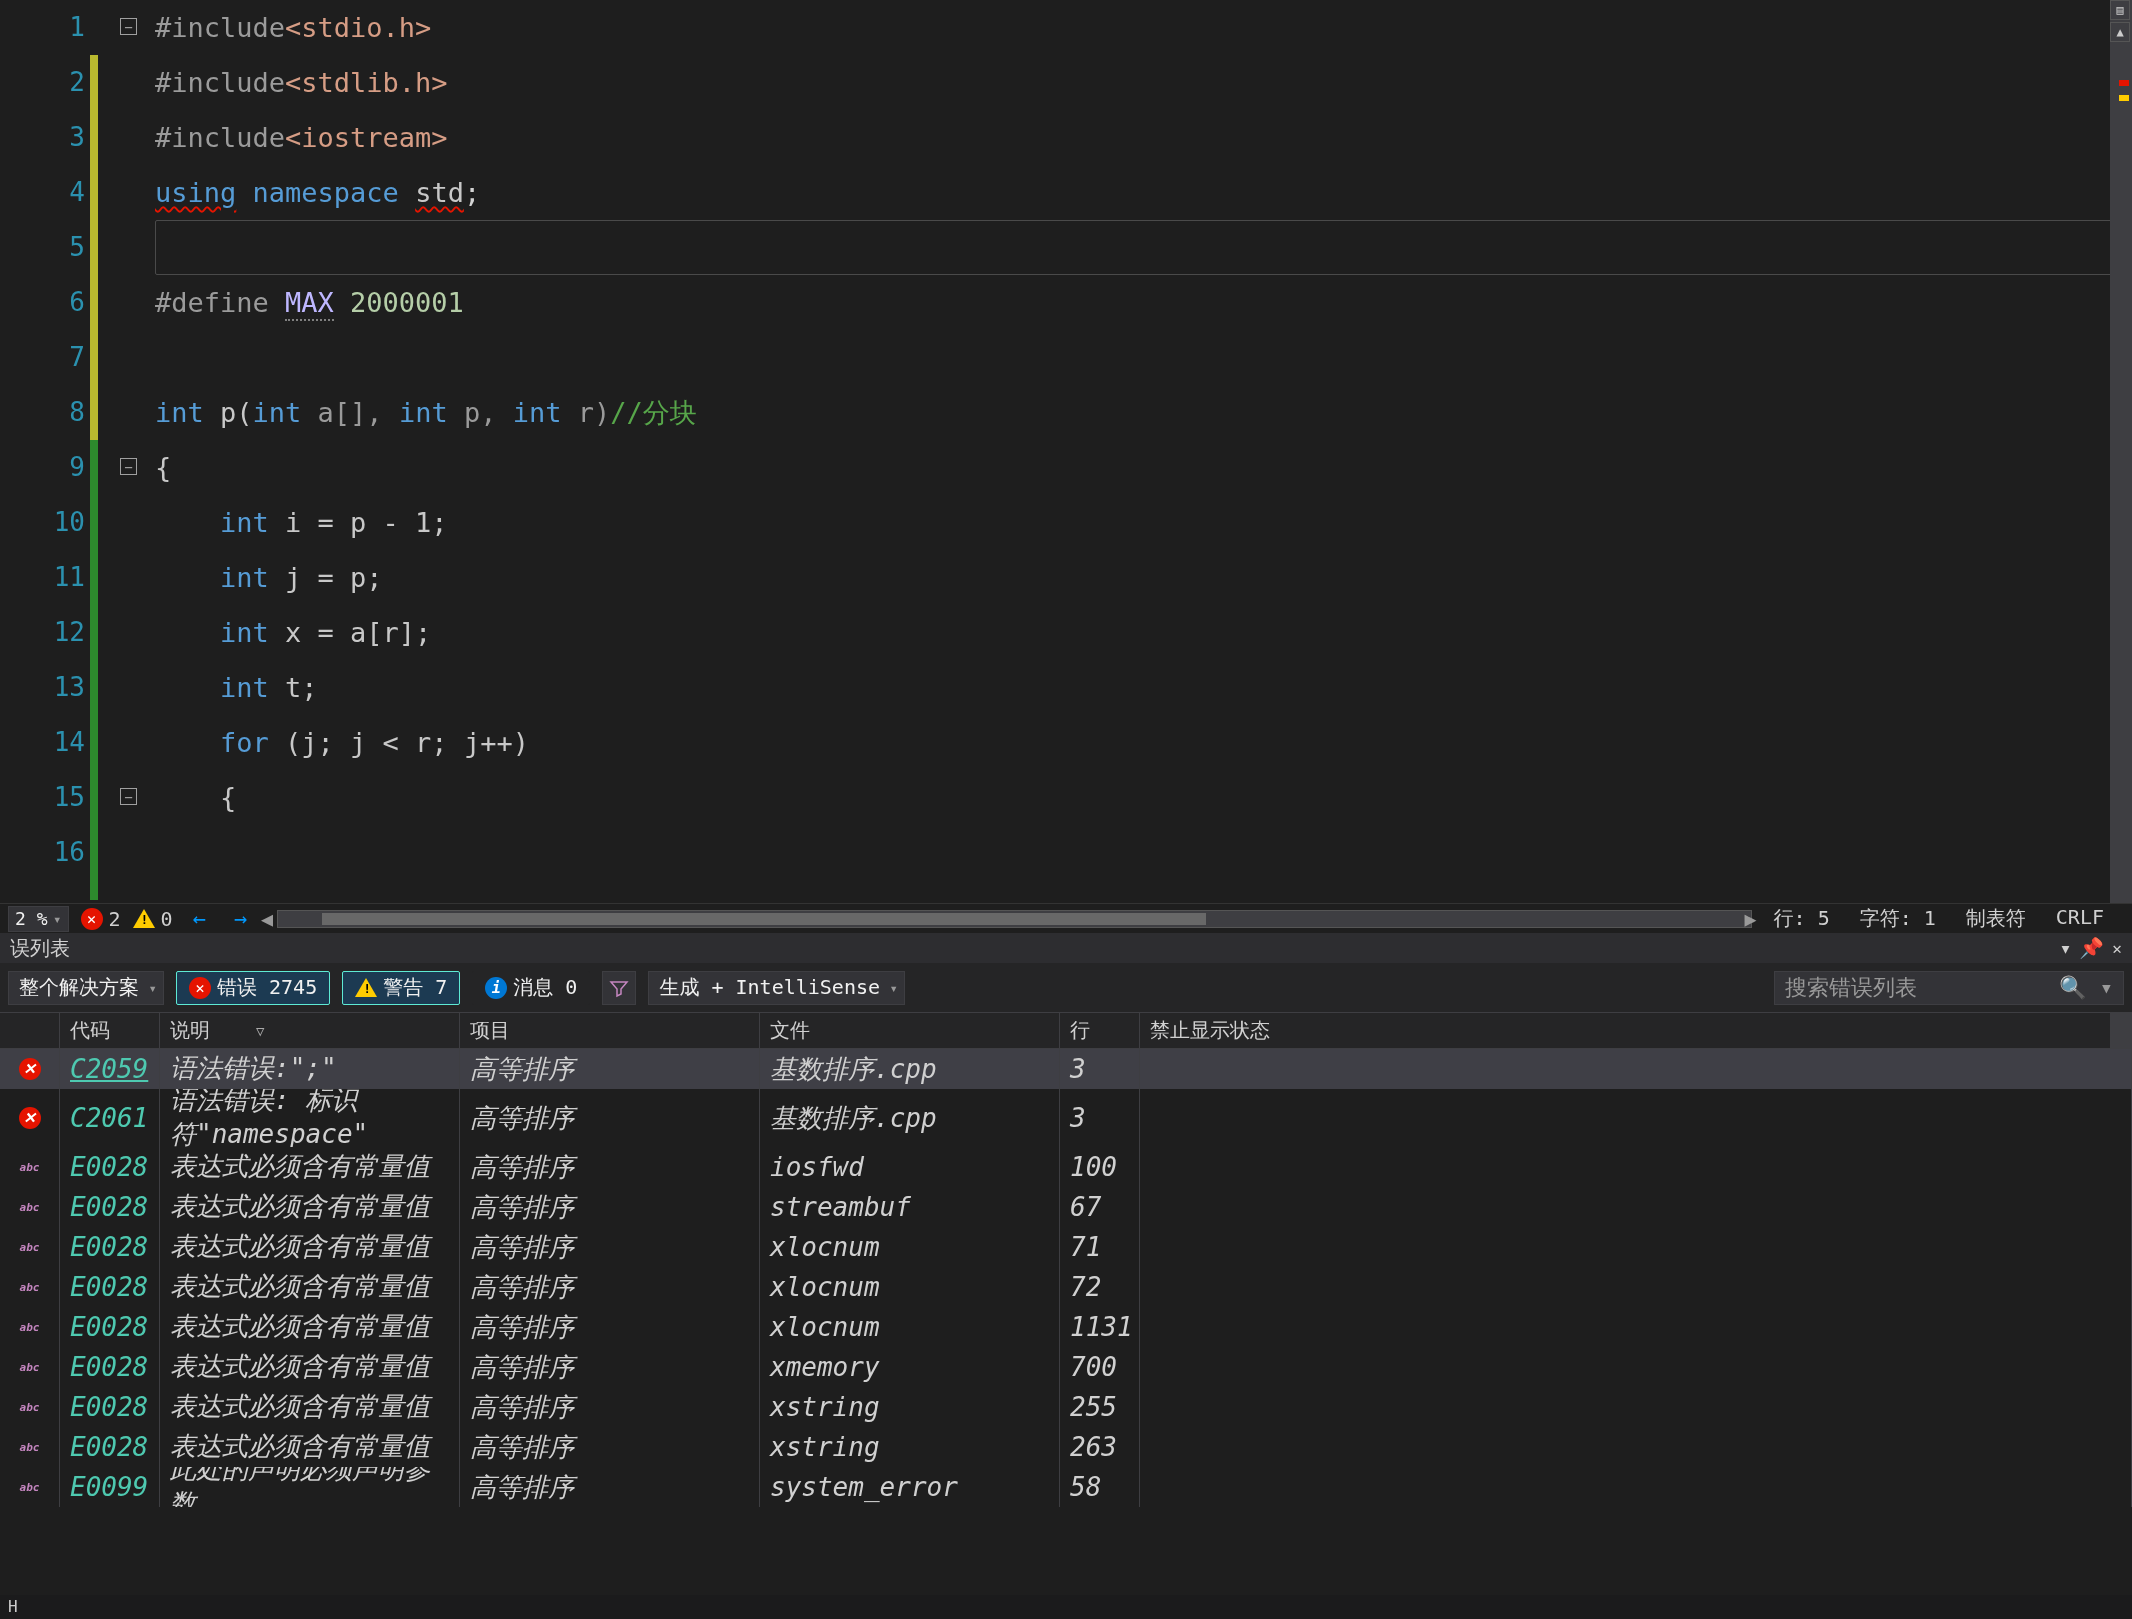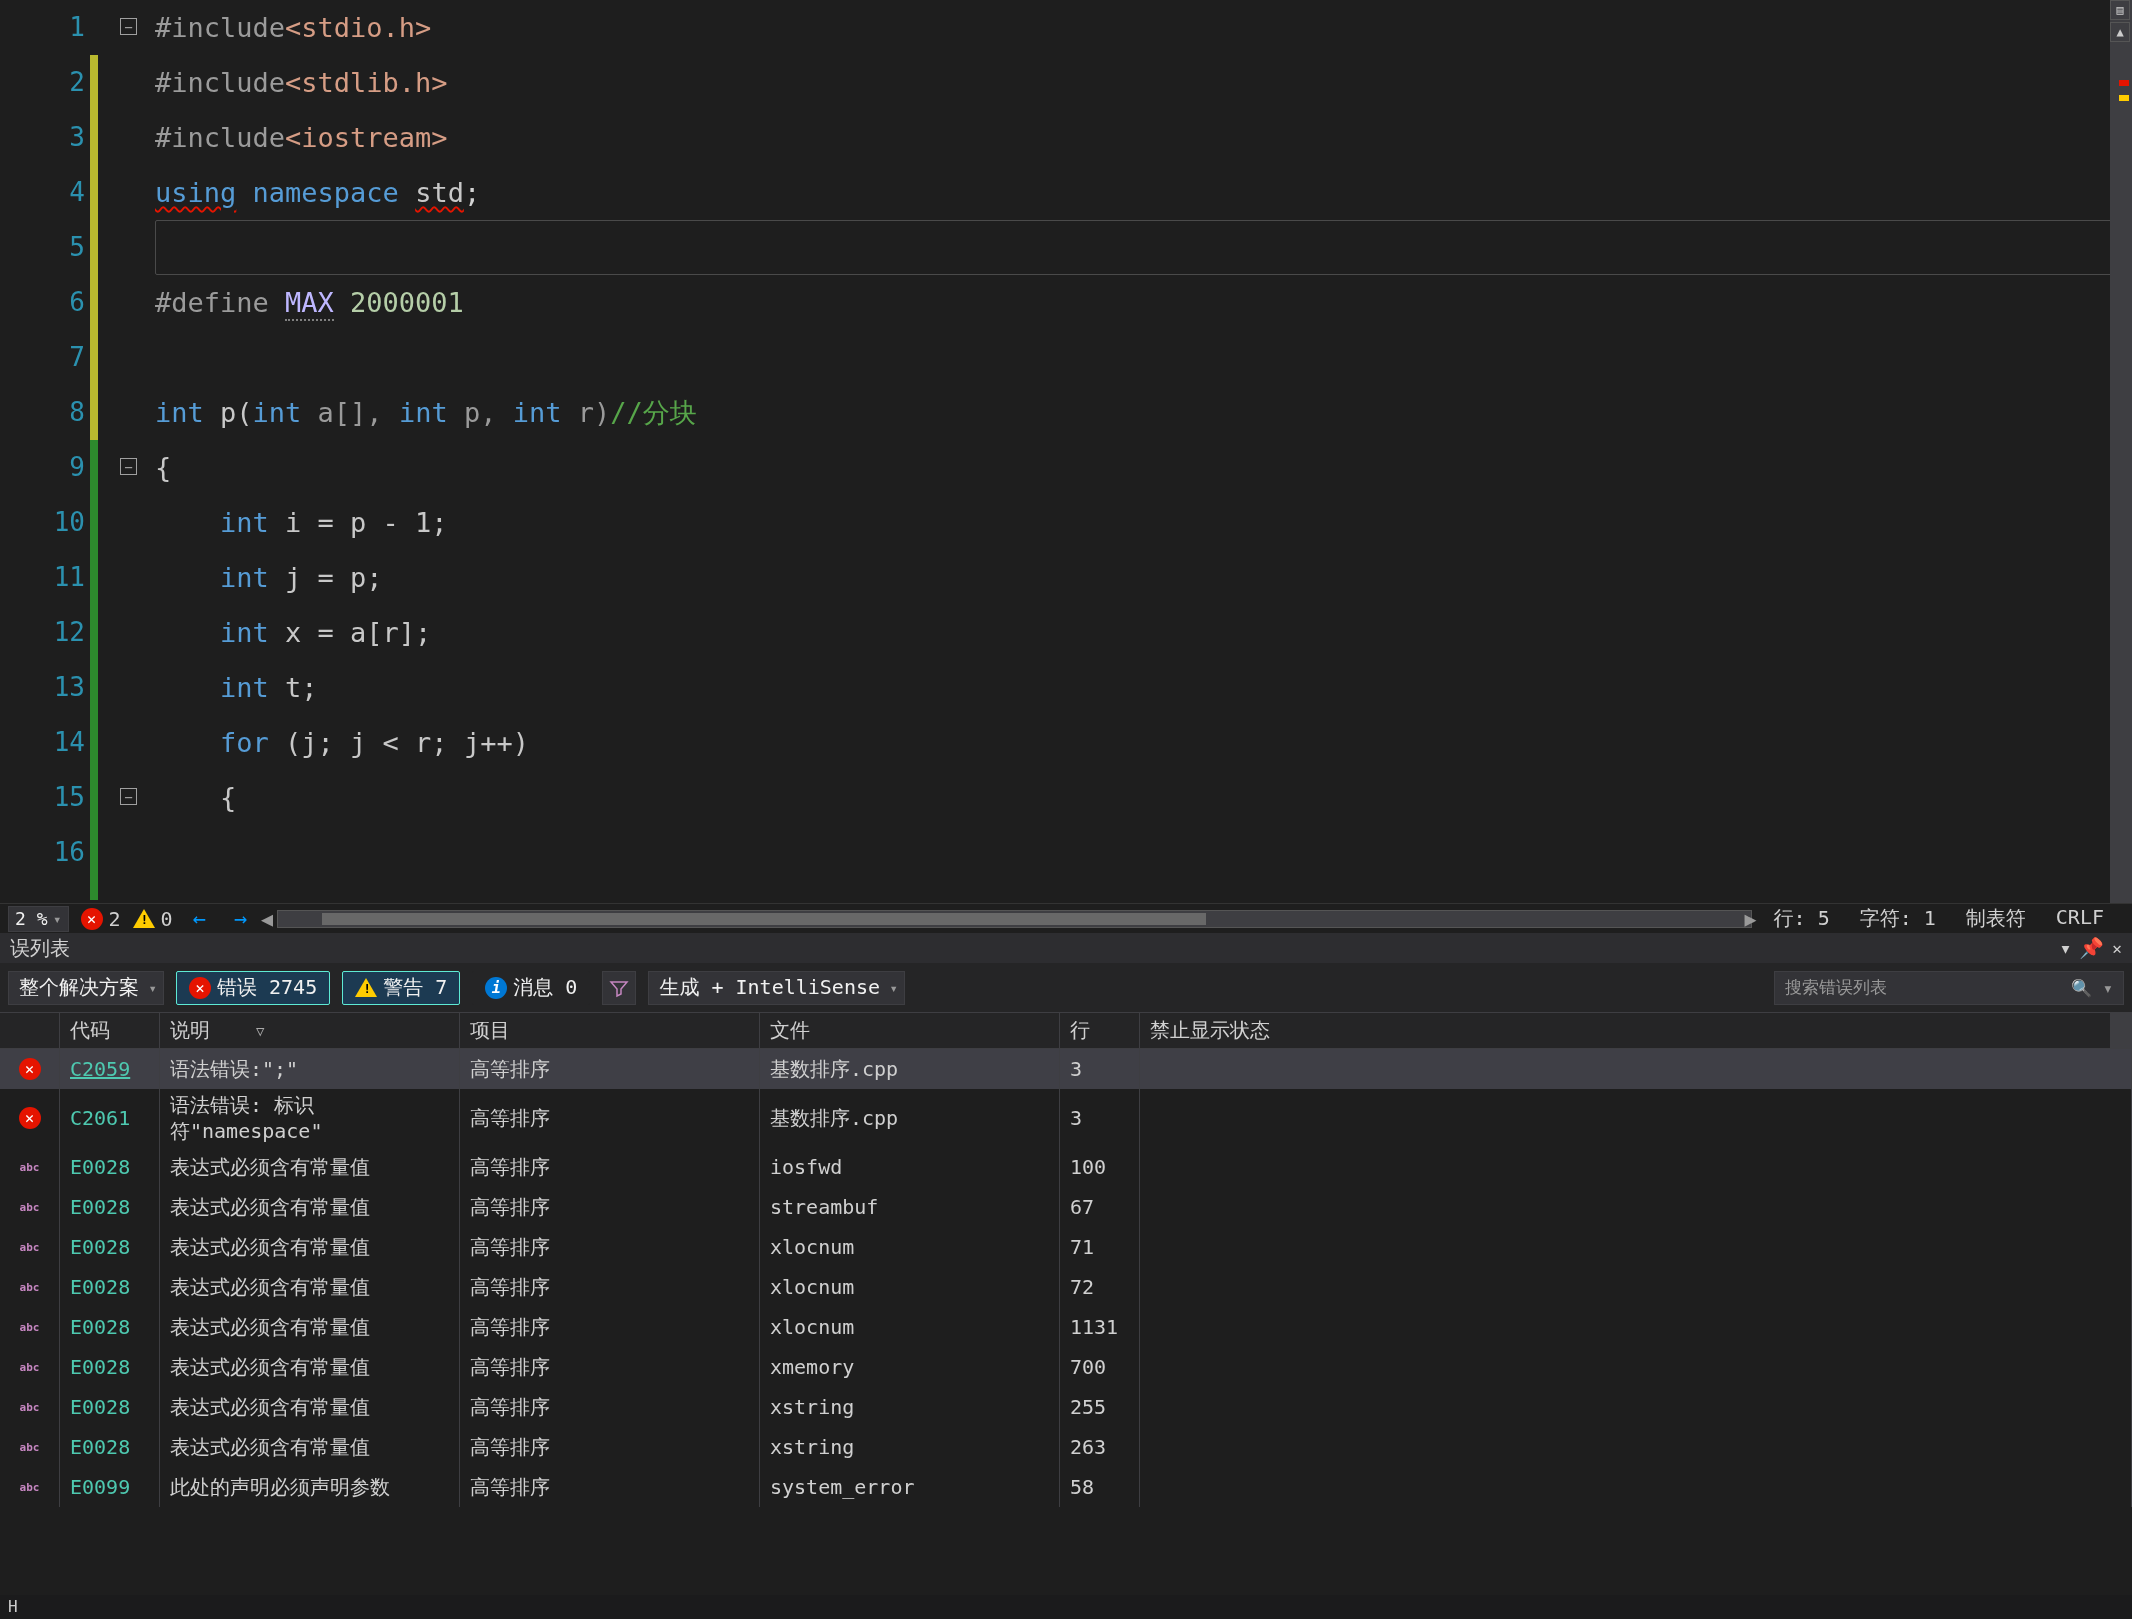--- a/index.html
+++ b/index.html
@@ -180,21 +180,21 @@
 .filter-btn{
   width:34px;height:34px;background:#333337;border:1px solid #3e3e42;
   display:flex;align-items:center;justify-content:center;color:#c586c0;
 }
 .search-box {
   margin-left: auto;
   background: #333337;
   border: 1px solid #3e3e42;
   color: #999;
   padding: 4px 10px;
-  font-size: 17px;
+  font-size: 22px;
   width: 350px;
   height:34px;
   display:flex;align-items:center;justify-content:space-between;
 }
 .grid-header {
   height: 36px;
   background: #252526;
   display: flex;
   border-bottom: 1px solid #3e3e42;
   font-size: 20px;
@@ -216,22 +216,23 @@
 .col-line{width:80px;flex:none;}
 .col-supp{flex:1;}
 .col-scroll{width:20px;flex:none;border-right:none;background:#3e3e42;}
 .grid-body {
   background: #1e1e1e;
   overflow-y: auto;
 }
 .grid-row {
   height: 40px;
   display: flex;
-  font-size: 20px;
+  font-size: 26px;
   color: #d0d0d0;
+  font-style: italic;
 }
 .grid-row.tall { height: 58px; }
 .grid-row.selected { background: #3f3f46; }
 .grid-row .col-code a { color: #4ec9b0; text-decoration: underline; }
 .grid-row .col-code .codeblue { color: #4ec9b0; }
 .footer {
   height: 24px;
   background: #68217a;
   position: absolute;
   bottom: 0; left: 0; right: 0;

